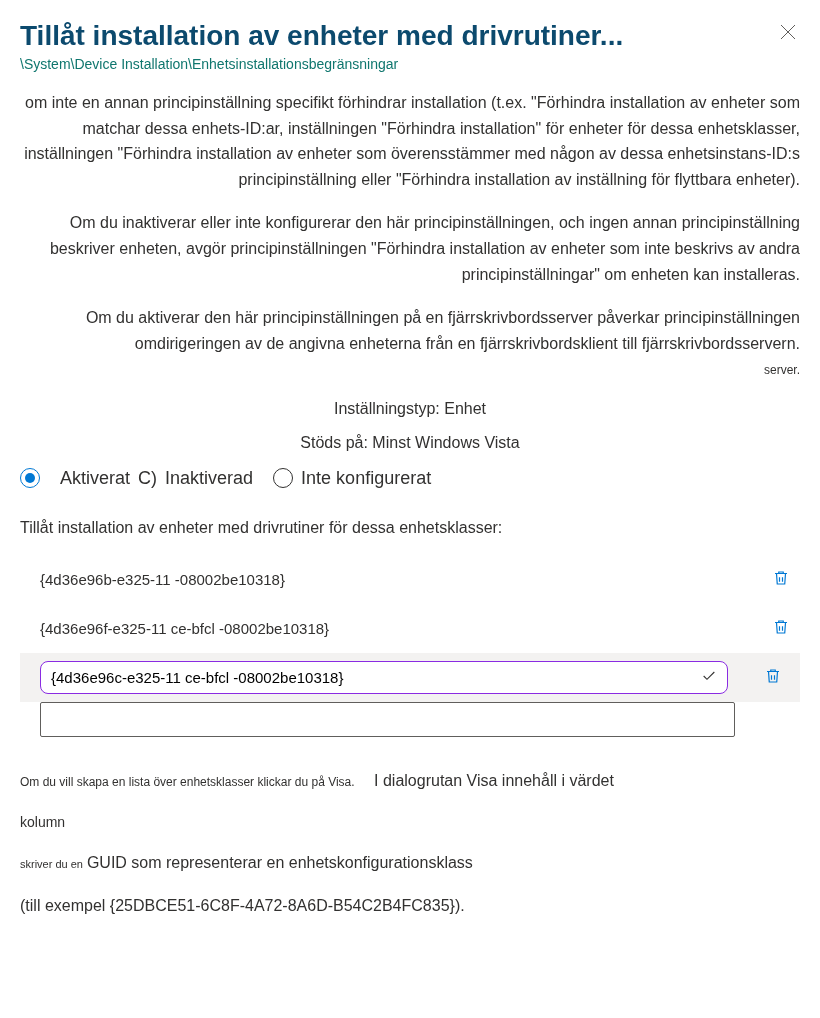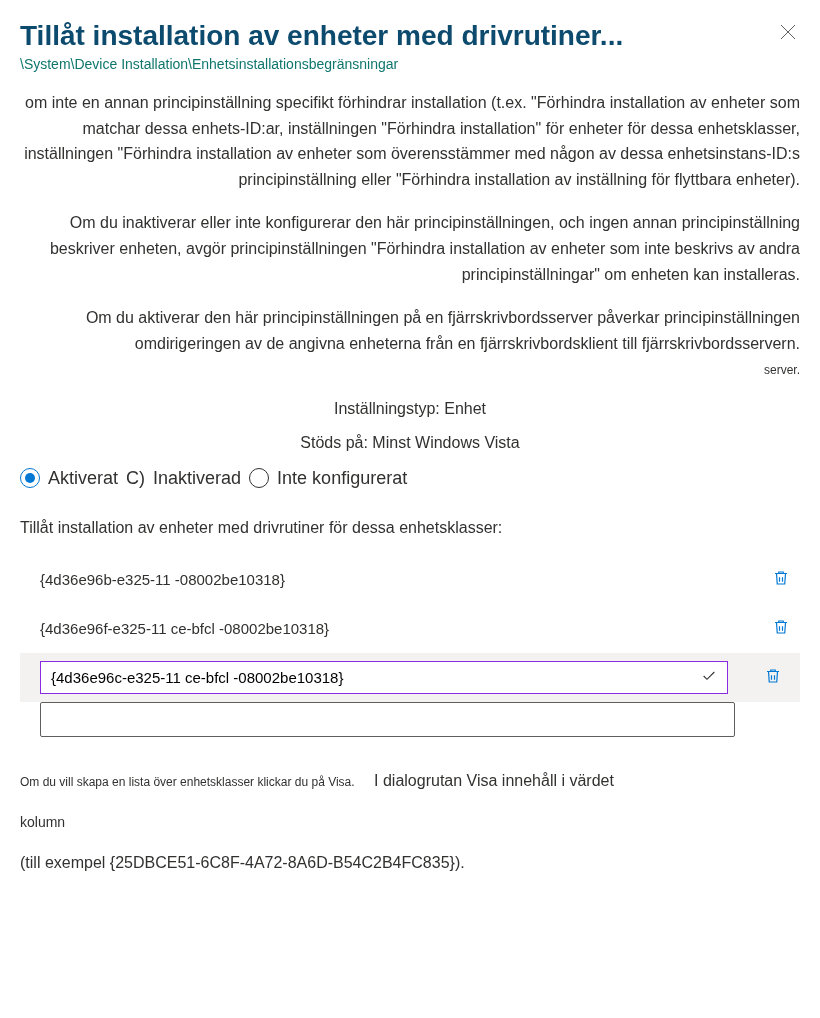--- a/index.html
+++ b/index.html
@@ -60,21 +60,21 @@
   .radio-group {
     display: flex;
     align-items: center;
     gap: 8px;
     margin-bottom: 30px;
     font-size: 18px;
   }
   .radio-option {
     display: flex;
     align-items: center;
-    gap: 8px;
+    gap: 20px;
     cursor: pointer;
   }
   .radio-circle {
     width: 20px;
     height: 20px;
     border: 1px solid #323130;
     border-radius: 50%;
     display: flex;
     align-items: center;
     justify-content: center;
@@ -107,21 +107,21 @@
   }
   .list-text {
     flex: 1;
     font-size: 15px;
   }
   .edit-input-wrapper {
     flex: 1;
     display: flex;
     align-items: center;
     border: 1px solid #8a2be2;
-    border-radius: 0;
+    border-radius: 8px;
     background: #fff;
     padding: 6px 10px;
   }
   .edit-input {
     flex: 1;
     border: none;
     outline: none;
     font-size: 15px;
     font-family: inherit;
   }
@@ -247,14 +247,18 @@
 
 </div>
 
 <div class="footer-text">
   <div class="footer-seg">
     <span class="small-text">Om du vill skapa en lista över enhetsklasser klickar du på Visa.</span>
     &nbsp;&nbsp;&nbsp;
     <span style="font-size:16px">I dialogrutan Visa innehåll i värdet</span>
   </div>
   <div class="footer-seg" style="font-size:14px">kolumn</div>
+  <div class="footer-seg">
+    <span class="small-text" style="font-size:11px">skriver du en</span>
+    <span style="font-size:16px">GUID som representerar en enhetskonfigurationsklass</span>
+  </div>
   <div class="footer-seg" style="font-size:16px">(till exempel {25DBCE51-6C8F-4A72-8A6D-B54C2B4FC835}).</div>
 </div>
 
 </body></html>

